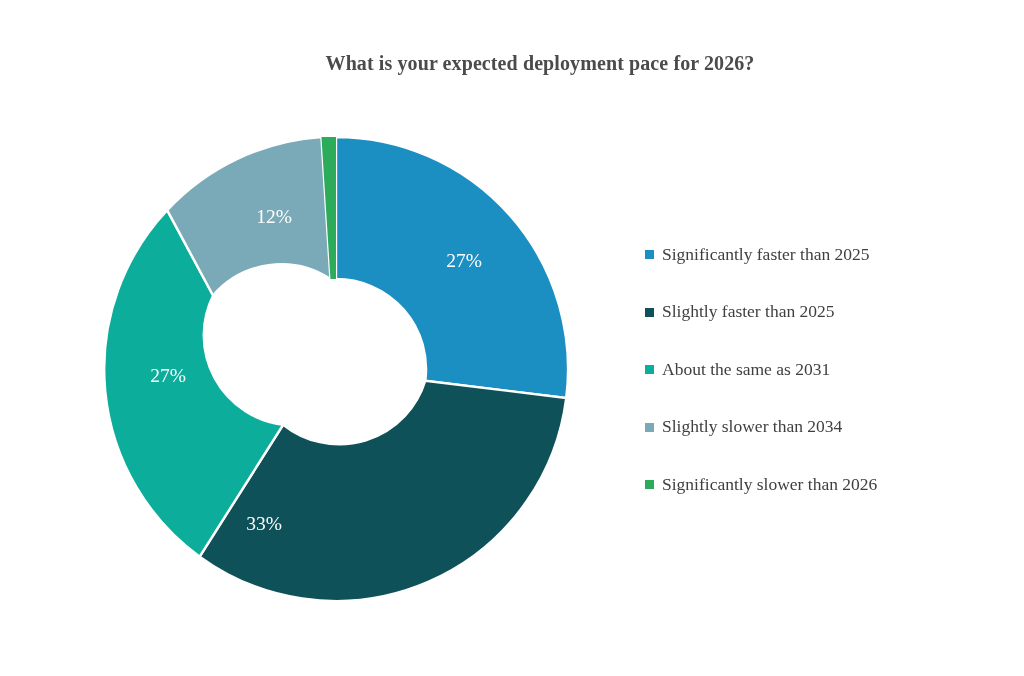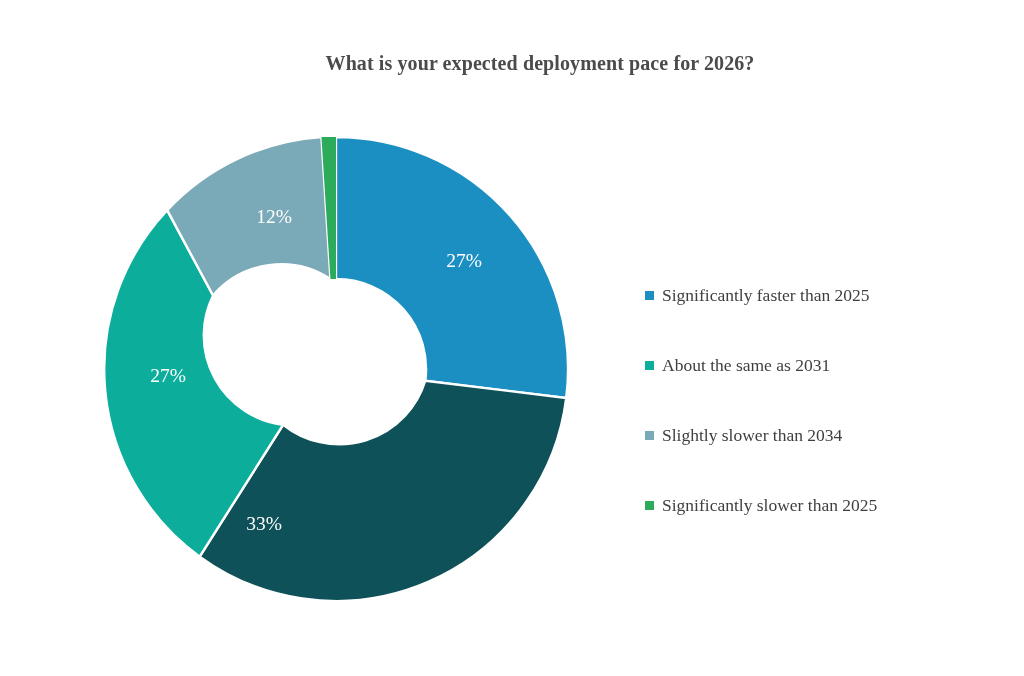--- a/index.html
+++ b/index.html
@@ -57,21 +57,20 @@
     position: absolute;
     left: 645px;
     top: 240px;
     width: 340px;
   }
   .legend-item {
     display: flex;
     align-items: center;
     height: 29px;
     margin-bottom: 28.5px;
-    margin-top: 41px;
   }
   .legend-swatch {
     width: 9px;
     height: 9px;
     flex: 0 0 9px;
     margin-right: 8px;
   }
   .legend-label {
     font-family: "Liberation Serif", "DejaVu Serif", serif;
     font-size: 17.5px;
@@ -130,31 +129,35 @@
     </svg>
   </div>
 
   <div id="legend">
 
     <div class="legend-item">
       <span class="legend-swatch" style="background:#1b8ec2"></span>
       <span class="legend-label">Significantly faster than 2025</span>
     </div>
 
+    <div class="legend-item">
+      <span class="legend-swatch" style="background:#0e5158"></span>
+      <span class="legend-label">Slightly faster than 2025</span>
+    </div>
 
     <div class="legend-item">
       <span class="legend-swatch" style="background:#0dad9c"></span>
       <span class="legend-label">About the same as 2031</span>
     </div>
 
     <div class="legend-item">
       <span class="legend-swatch" style="background:#7aa9b8"></span>
       <span class="legend-label">Slightly slower than 2034</span>
     </div>
 
     <div class="legend-item">
       <span class="legend-swatch" style="background:#2cab5a"></span>
-      <span class="legend-label">Significantly slower than 2025</span>
+      <span class="legend-label">Significantly slower than 2026</span>
     </div>
 
   </div>
 
 </div>
 
 </body></html>

